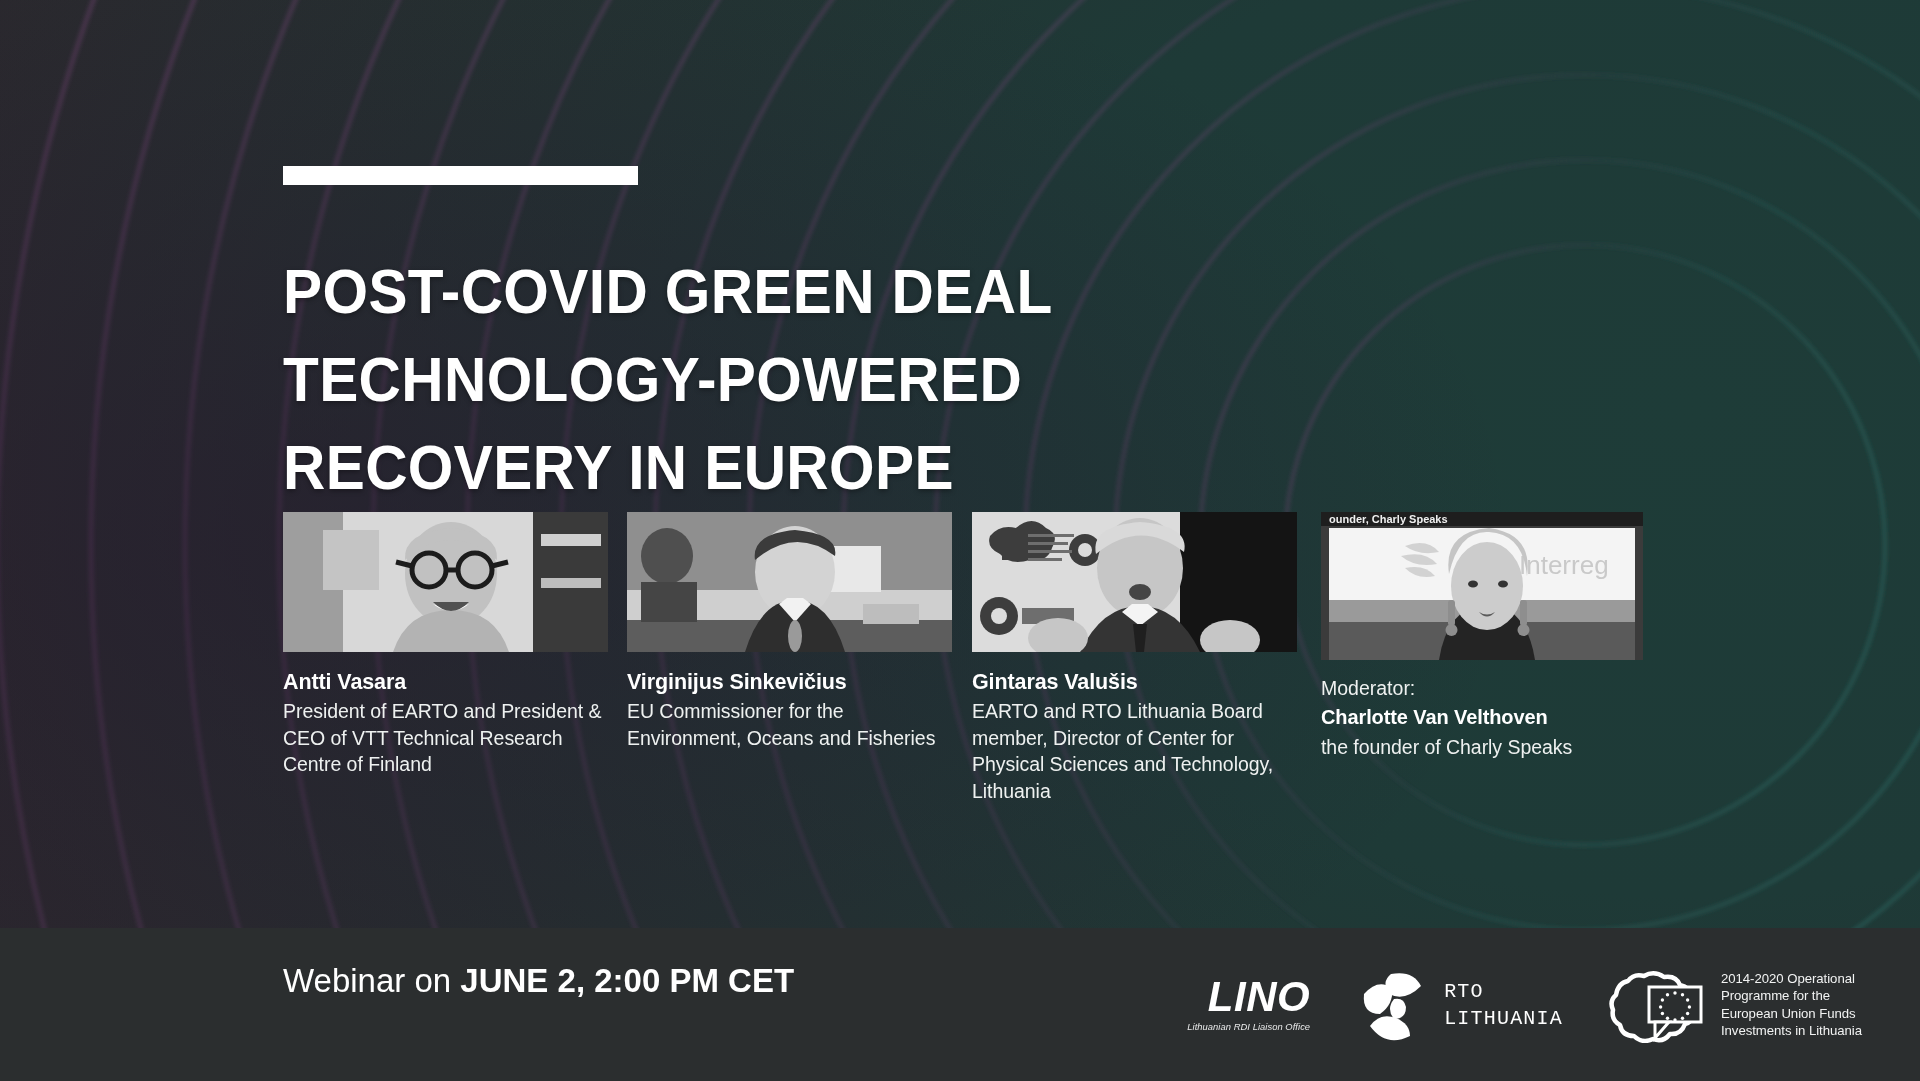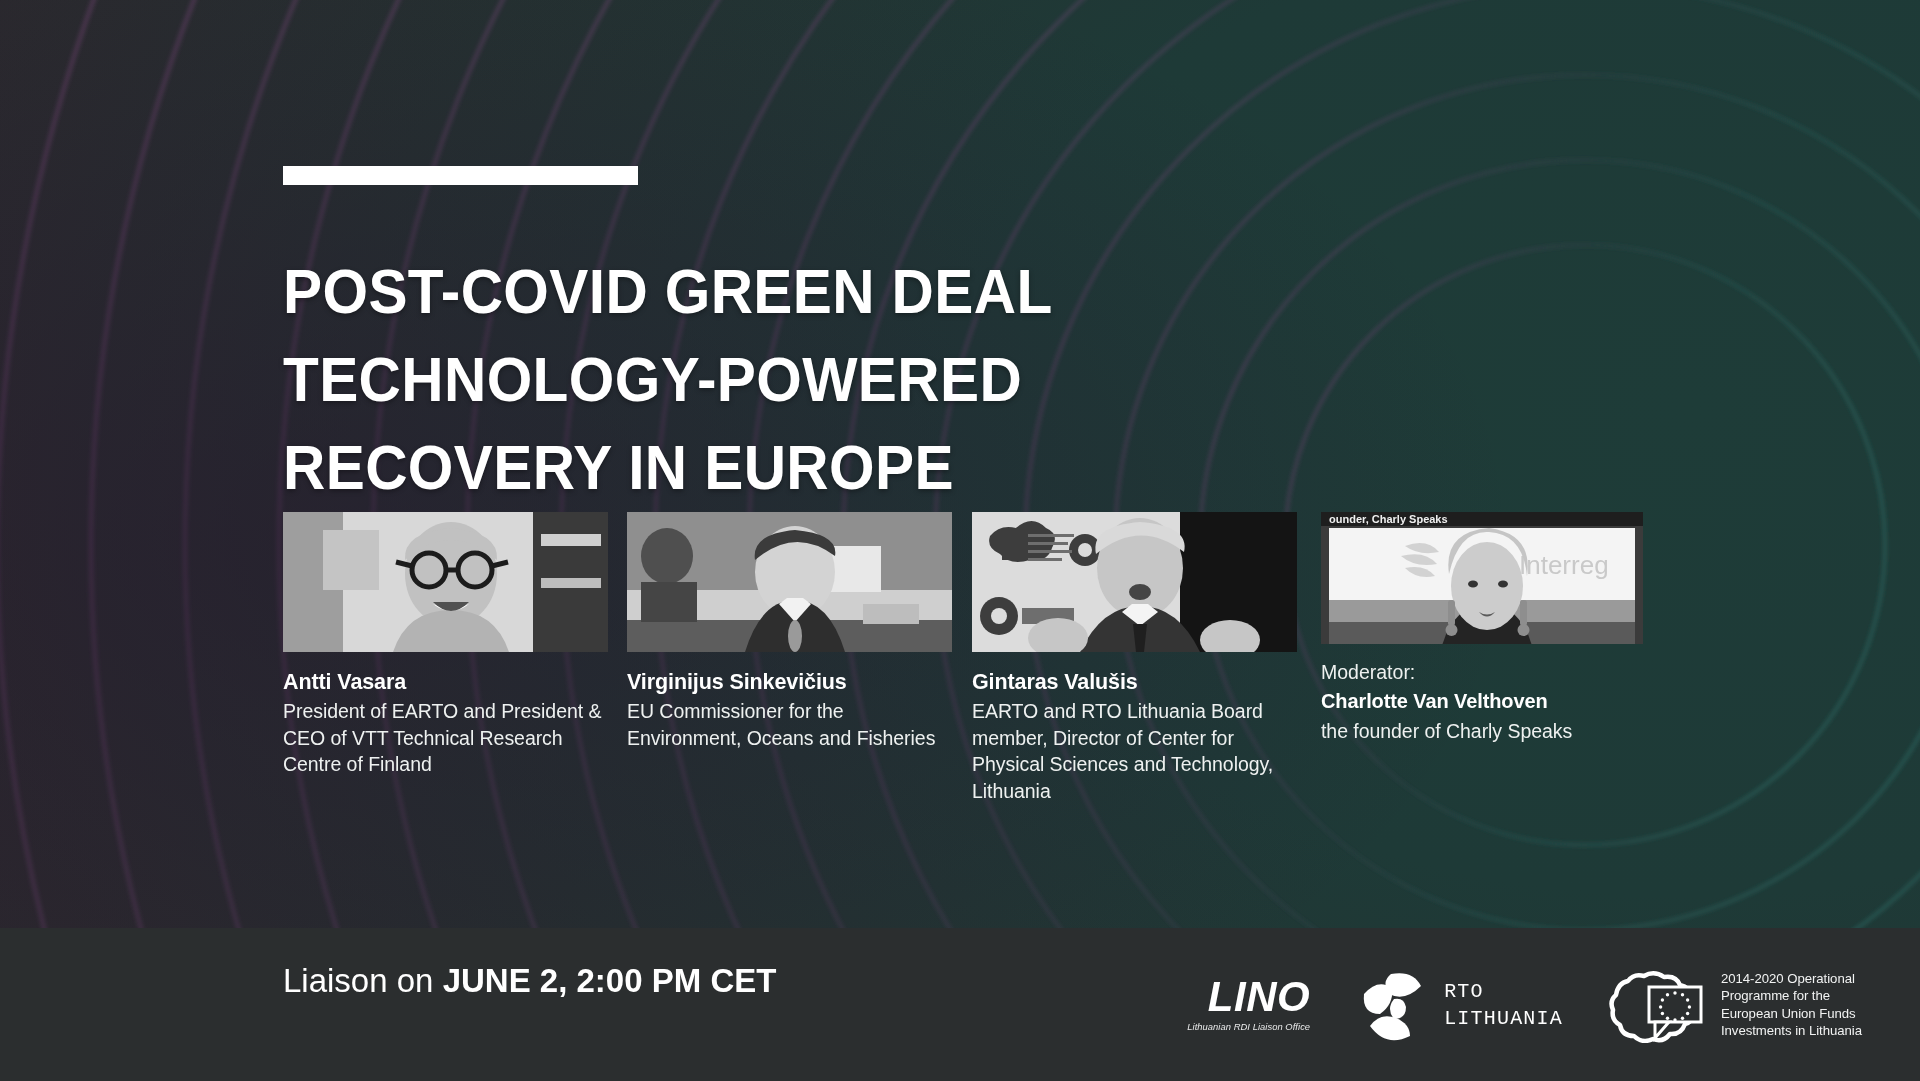--- a/index.html
+++ b/index.html
@@ -79,21 +79,21 @@
   .sp-4 { width: 322px; }
 
   .photo {
     position: relative;
     width: 100%;
     height: 140px;
     overflow: hidden;
     background: #8d8d8d;
     filter: grayscale(1);
   }
-  .sp-4 .photo { height: 132px; }
+  .sp-4 .photo { height: 148px; }
 
   .sp-body { padding-top: 15px; }
   .sp-4 .sp-body { }
 
   .sp-name {
     color: #ffffff;
     font-weight: 700;
     font-size: 21.5px;
     line-height: 30px;
     letter-spacing: -0.1px;
@@ -359,21 +359,21 @@
         <div class="sp-role">the founder of Charly Speaks</div>
       </div>
     </div>
 
   </div>
 
   <div class="footer">
 
     <div class="footer-text">
       <div>
-        <span class="ft-light">Liaison on </span><span class="ft-strong">JUNE 2, 2:00 PM CET</span>
+        <span class="ft-light">Webinar on </span><span class="ft-strong">JUNE 2, 2:00 PM CET</span>
       </div>
     </div>
 
     <div class="logos">
 
       <div class="logo-lino">
         <div class="lino-word">LINO</div>
         <div class="lino-tag">Lithuanian RDI Liaison Office</div>
       </div>
 

